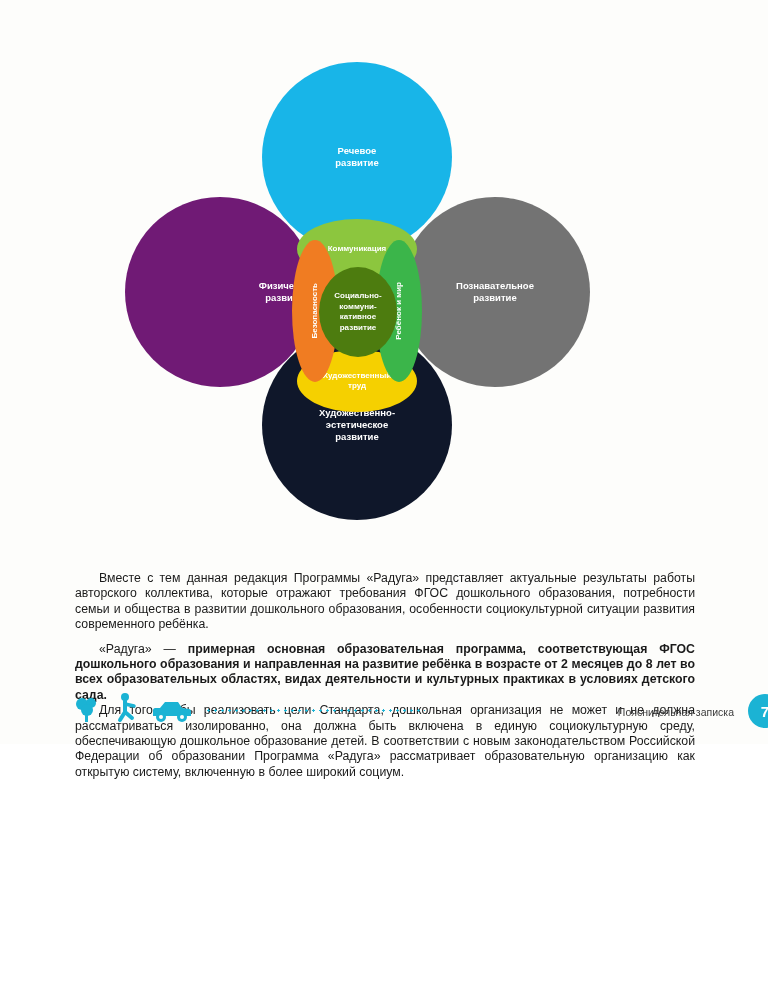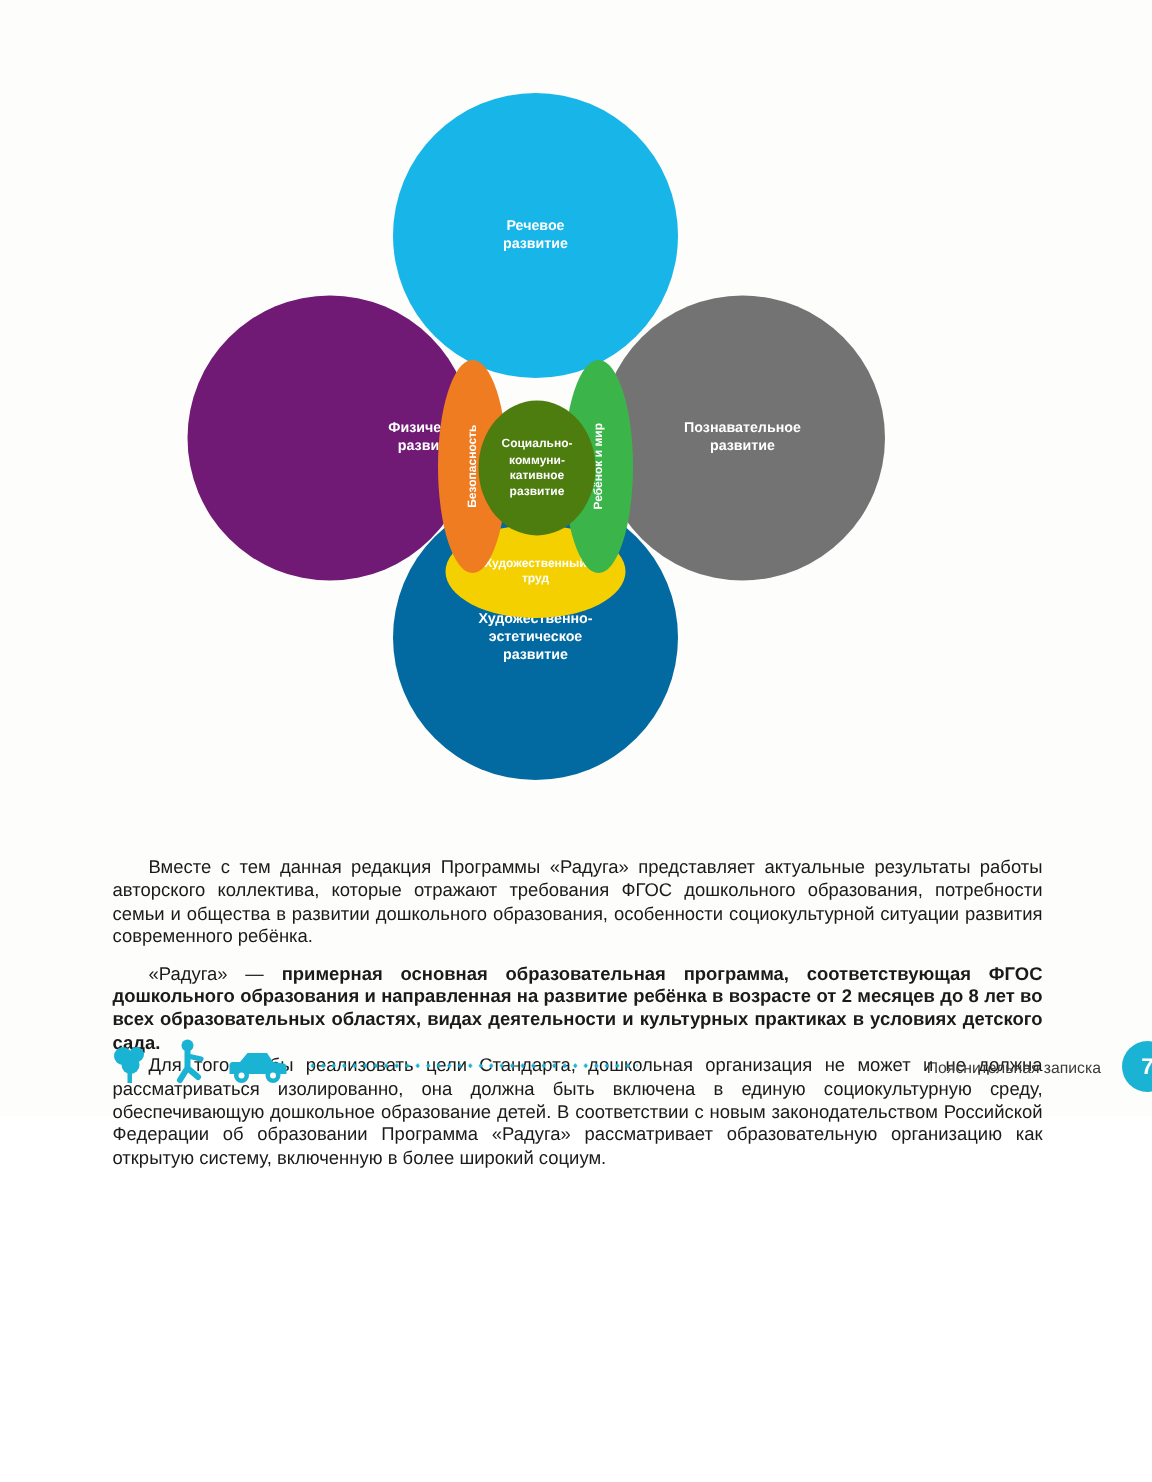--- a/index.html
+++ b/index.html
@@ -55,21 +55,21 @@
     justify-content: flex-end;
   }
   .petal-right {
     left: 290px; top: 135px;
     width: 190px; height: 190px;
     background: #737373;
   }
   .petal-bottom {
     left: 152px; top: 268px;
     width: 190px; height: 190px;
-    background: #0369a1;
+    background: #0f172a;
   }
 
   .inner-ellipse {
     position: absolute;
     display: flex;
     align-items: center;
     justify-content: center;
     text-align: center;
     color: #ffffff;
     font-weight: bold;
@@ -227,20 +227,23 @@
     <div class="petal petal-left">
       <span>Физическое<br>развитие</span>
     </div>
     <div class="petal petal-right">
       <span>Познавательное<br>развитие</span>
     </div>
     <div class="petal petal-bottom">
       <span>Художественно-<br>эстетическое<br>развитие</span>
     </div>
 
+    <div class="inner-ellipse ell-comm">
+      <span>Коммуникация</span>
+    </div>
     <div class="inner-ellipse ell-art">
       <span>Художественный<br>труд</span>
     </div>
     <div class="inner-ellipse ell-safety">
       <span class="vert">Безопасность</span>
     </div>
     <div class="inner-ellipse ell-world">
       <span class="vert">Ребёнок и мир</span>
     </div>
     <div class="inner-ellipse ell-center">

